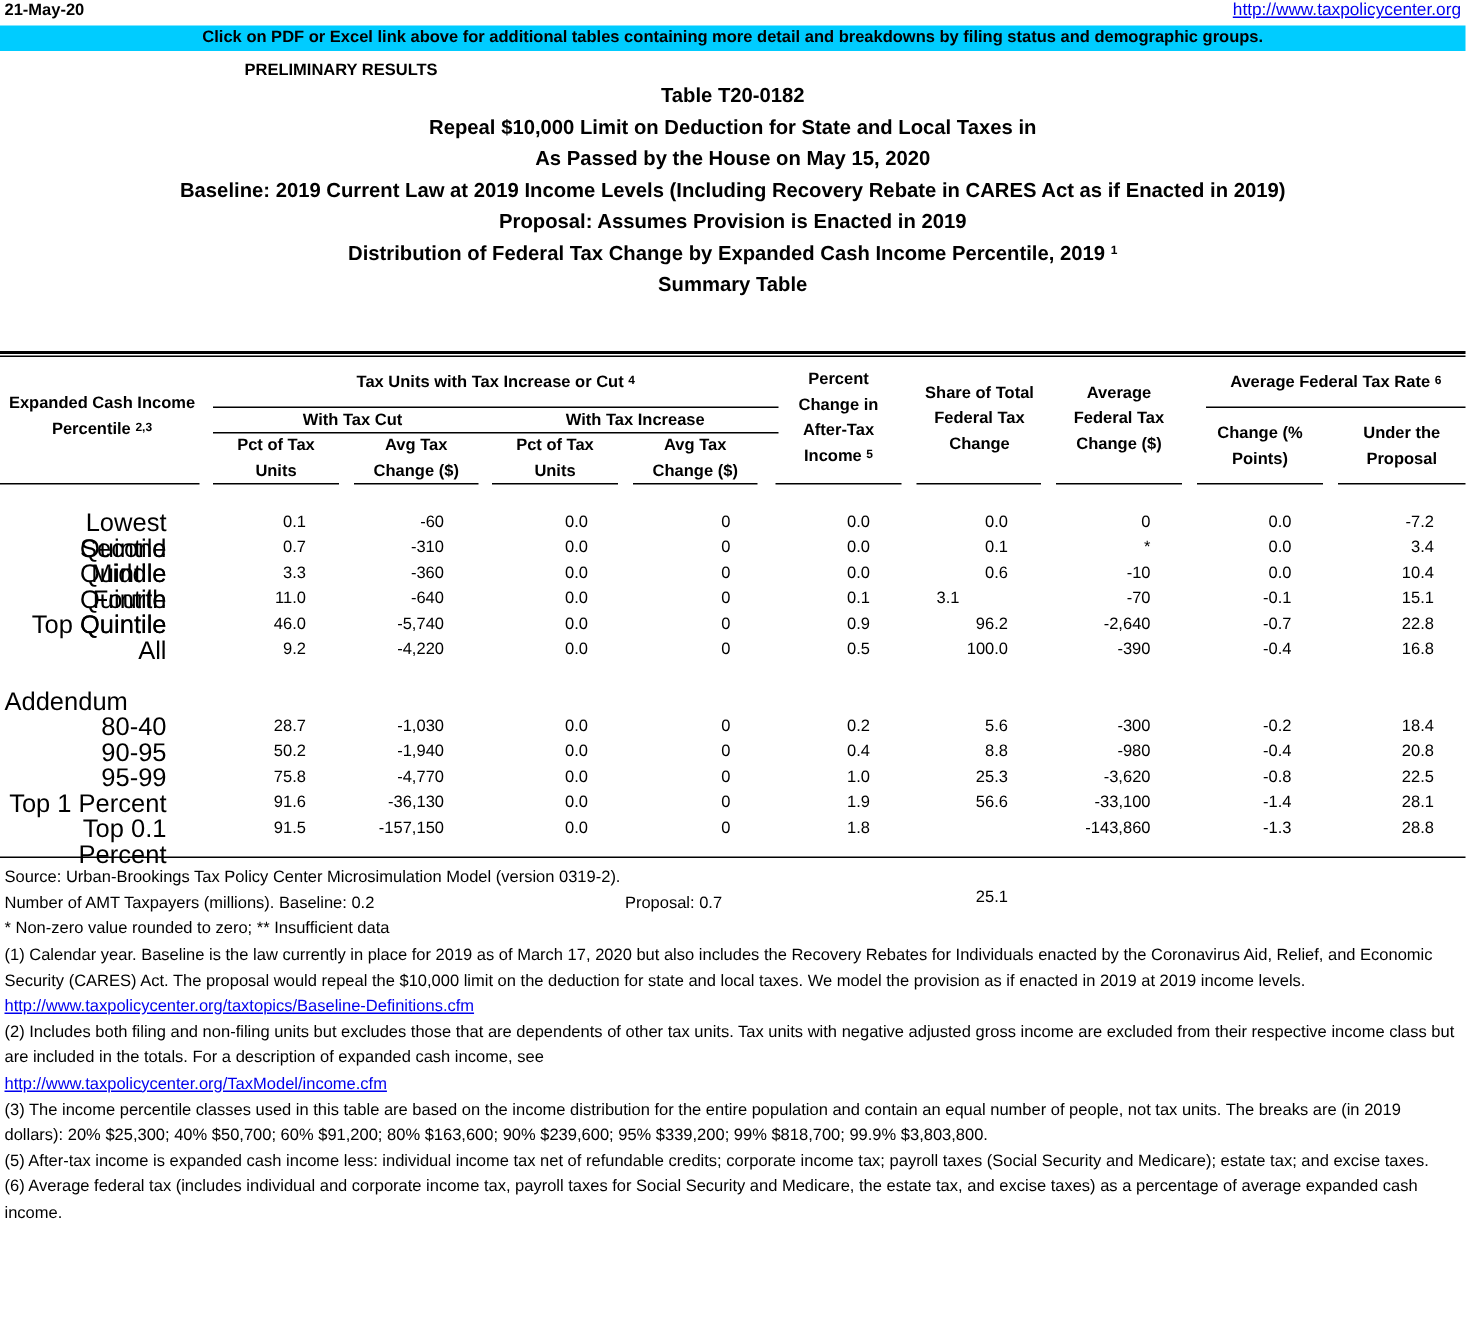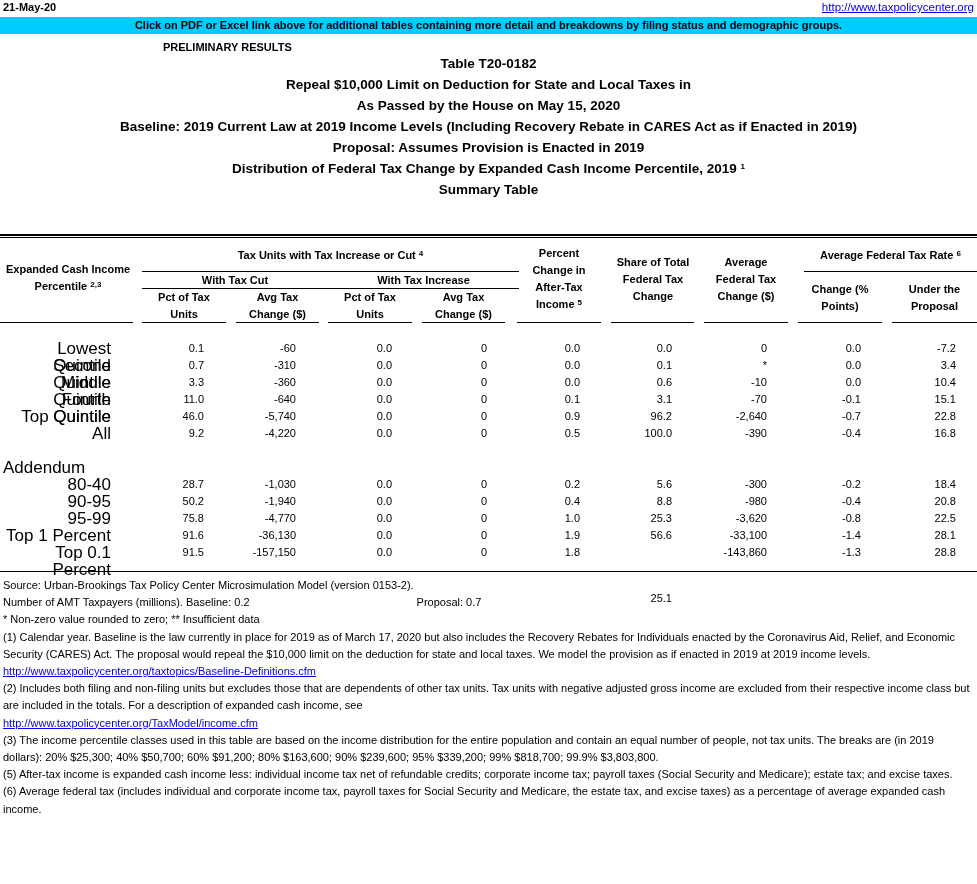--- a/index.html
+++ b/index.html
@@ -143,21 +143,21 @@
     <div class="cell" style="left: 592px; width: 80px; top: 374px;">0.6</div>
     <div class="cell" style="left: 687px; width: 80px; top: 374px;">-10</div>
     <div class="cell" style="left: 781px; width: 80px; top: 374px;">0.0</div>
     <div class="cell" style="left: 876px; width: 80px; top: 374px;">10.4</div>
     <div class="rowlabel" style="left: 0px; width: 111px; top: 391px;">Fourth Quintile</div>
     <div class="cell" style="left: 124px; width: 80px; top: 391px;">11.0</div>
     <div class="cell" style="left: 216px; width: 80px; top: 391px;">-640</div>
     <div class="cell" style="left: 312px; width: 80px; top: 391px;">0.0</div>
     <div class="cell" style="left: 407px; width: 80px; top: 391px;">0</div>
     <div class="cell" style="left: 500px; width: 80px; top: 391px;">0.1</div>
-    <div class="cell" style="left: 592px; width: 80px; top: 391px;">3.1</div>
+    <div class="cell" style="left: 592px; width: 80px; top: 391px; text-align: center;">3.1</div>
     <div class="cell" style="left: 687px; width: 80px; top: 391px;">-70</div>
     <div class="cell" style="left: 781px; width: 80px; top: 391px;">-0.1</div>
     <div class="cell" style="left: 876px; width: 80px; top: 391px;">15.1</div>
     <div class="rowlabel" style="left: 0px; width: 111px; top: 408px;">Top Quintile</div>
     <div class="cell" style="left: 124px; width: 80px; top: 408px;">46.0</div>
     <div class="cell" style="left: 216px; width: 80px; top: 408px;">-5,740</div>
     <div class="cell" style="left: 312px; width: 80px; top: 408px;">0.0</div>
     <div class="cell" style="left: 407px; width: 80px; top: 408px;">0</div>
     <div class="cell" style="left: 500px; width: 80px; top: 408px;">0.9</div>
     <div class="cell" style="left: 592px; width: 80px; top: 408px;">96.2</div>
@@ -223,21 +223,21 @@
     <div class="cell" style="left: 592px; width: 80px; top: 544px; margin-top: 46px;">25.1</div>
     <div class="cell" style="left: 687px; width: 80px; top: 544px;">-143,860</div>
     <div class="cell" style="left: 781px; width: 80px; top: 544px;">-1.3</div>
     <div class="cell" style="left: 876px; width: 80px; top: 544px;">28.8</div>
   </div>
 <div class="rowlabel" style="left:3px; top:459px; text-align:left;">Addendum</div>
 
 <div class="line" style="left:0; top:571px; width:977px;"></div>
 
 <div class="notes">
-  <div>Source: Urban-Brookings Tax Policy Center Microsimulation Model (version 0153-2).</div>
+  <div>Source: Urban-Brookings Tax Policy Center Microsimulation Model (version 0319-2).</div>
   <div><span>Number of AMT Taxpayers (millions).  Baseline: 0.2</span><span class="amt-prop">Proposal: 0.7</span></div>
   <div>* Non-zero value rounded to zero; ** Insufficient data</div>
   <div class="wrap">(1) Calendar year. Baseline is the law currently in place for 2019 as of March 17, 2020 but also includes the Recovery Rebates for Individuals enacted by the Coronavirus Aid, Relief, and Economic Security (CARES) Act. The proposal would repeal the $10,000 limit on the deduction for state and local taxes. We model the provision as if enacted in 2019 at 2019 income levels.</div>
   <div><a>http://www.taxpolicycenter.org/taxtopics/Baseline-Definitions.cfm</a></div>
   <div class="wrap">(2) Includes both filing and non-filing units but excludes those that are dependents of other tax units. Tax units with negative adjusted gross income are excluded from their respective income class but are included in the totals. For a description of expanded cash income, see</div>
   <div><a>http://www.taxpolicycenter.org/TaxModel/income.cfm</a></div>
   <div class="wrap">(3) The income percentile classes used in this table are based on the income distribution for the entire population and contain an equal number of people, not tax units. The breaks are (in 2019 dollars): 20% $25,300; 40% $50,700; 60% $91,200; 80% $163,600; 90% $239,600; 95% $339,200; 99% $818,700; 99.9% $3,803,800.</div>
   <div class="wrap">(5) After-tax income is expanded cash income less: individual income tax net of refundable credits; corporate income tax; payroll taxes (Social Security and Medicare); estate tax; and excise taxes.</div>
   <div class="wrap">(6) Average federal tax (includes individual and corporate income tax, payroll taxes for Social Security and Medicare, the estate tax, and excise taxes) as a percentage of average expanded cash income.</div>
 </div>

